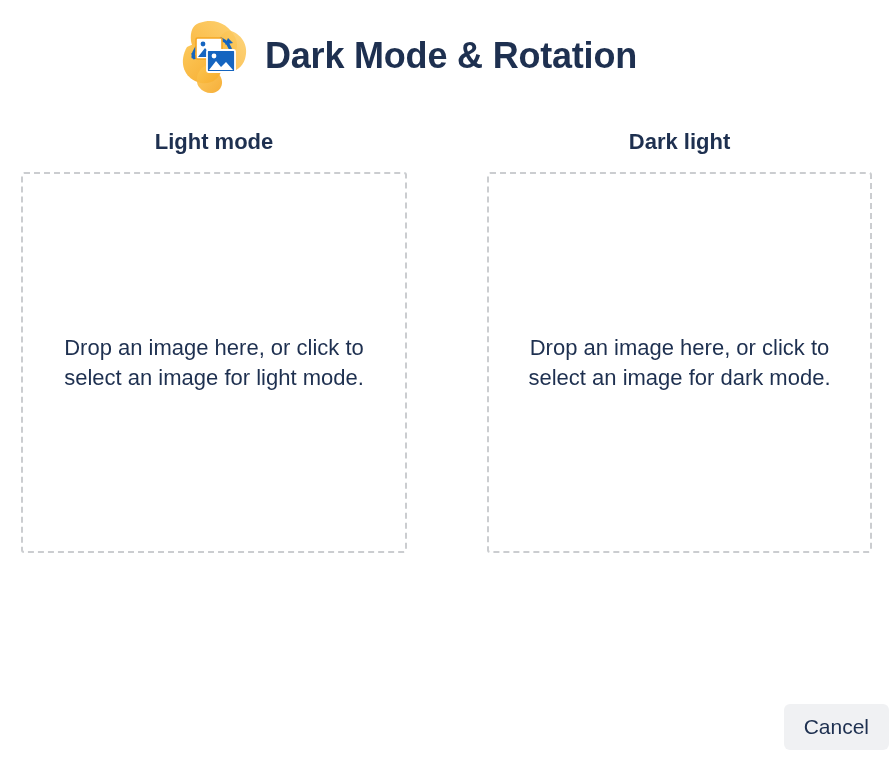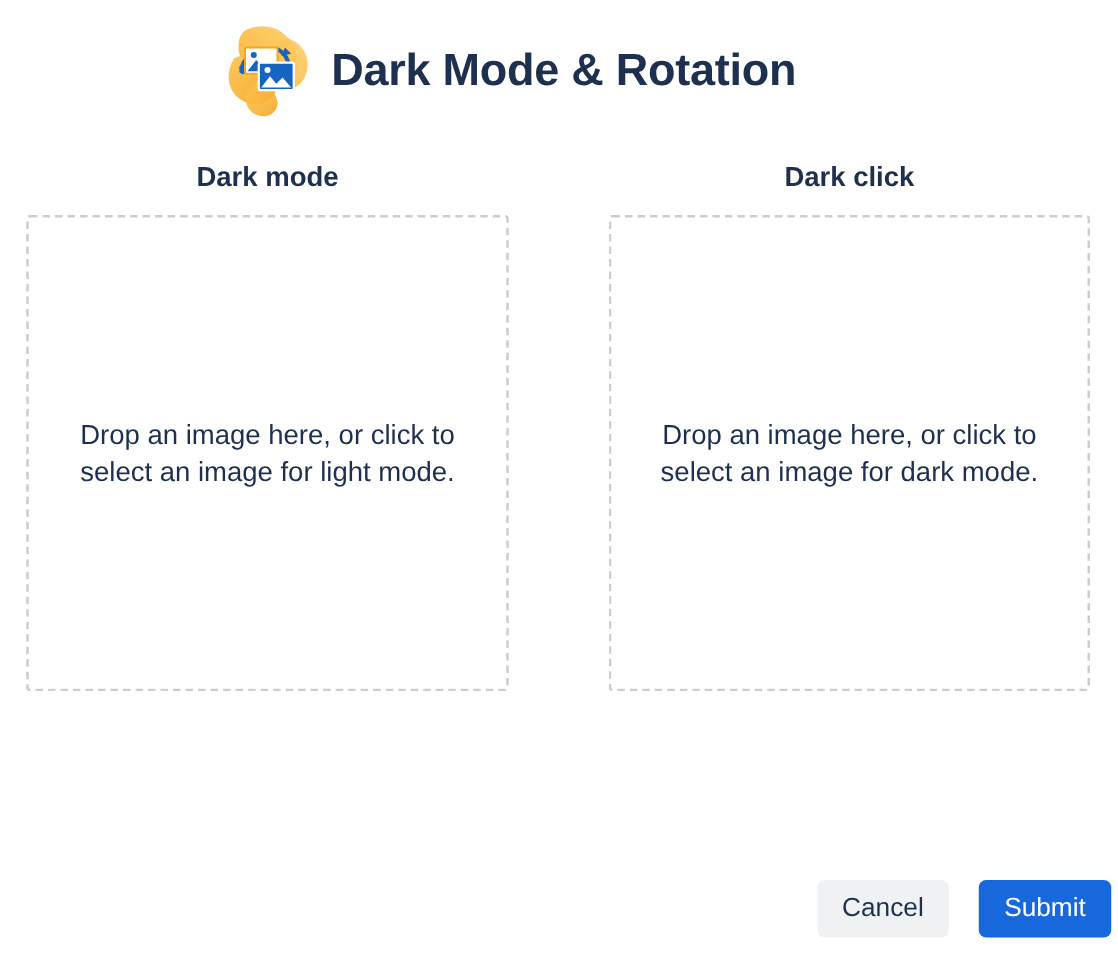--- a/index.html
+++ b/index.html
@@ -173,36 +173,35 @@
       </g>
     </svg>
   </span>
 
   <span class="app-title">Dark Mode &amp; Rotation</span>
 </div>
 
 <div class="columns">
 
   <div class="col-headings">
-    <div class="col-head left">Dark mode</div>
+    <div class="col-head left">Light mode</div>
     <div class="col-head spacer"></div>
-    <div class="col-head right">Dark click</div>
+    <div class="col-head right">Dark light</div>
   </div>
 
   <div class="dropzones">
 
     <div class="dropzone left">
       <div class="dz-text">Drop an image here, or click to select an image for light mode.</div>
     </div>
 
     <div class="dz-spacer"></div>
 
     <div class="dropzone right">
       <div class="dz-text">Drop an image here, or click to select an image for dark mode.</div>
     </div>
 
   </div>
 </div>
 
 <div class="footer">
   <button class="btn btn-cancel">Cancel</button>
-  <button class="btn btn-submit">Submit</button>
 </div>
 
 </body></html>

